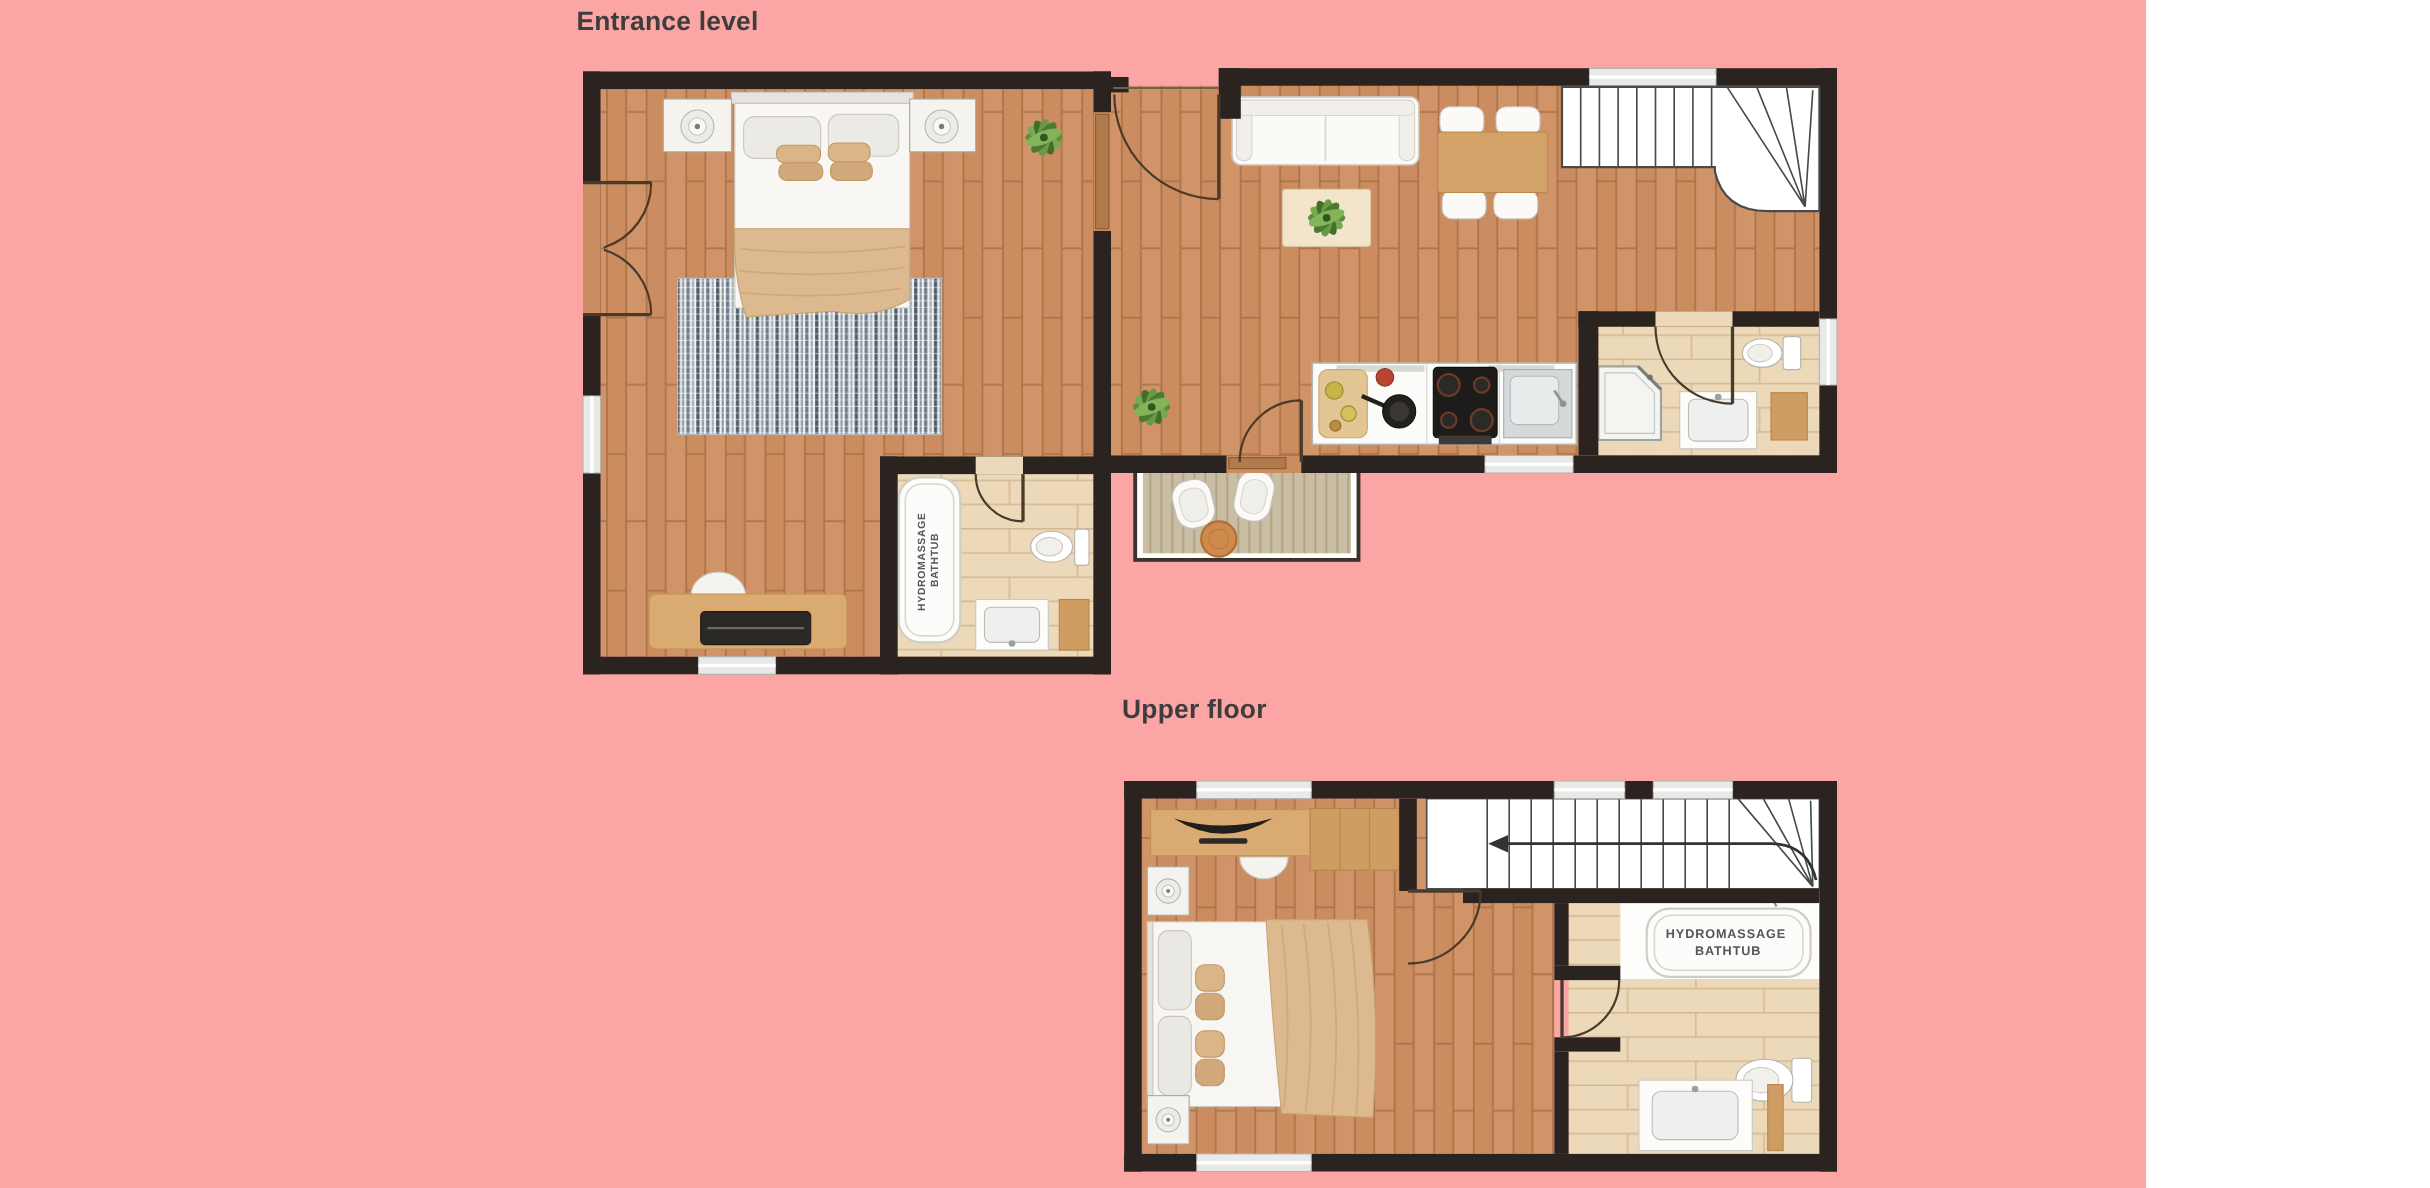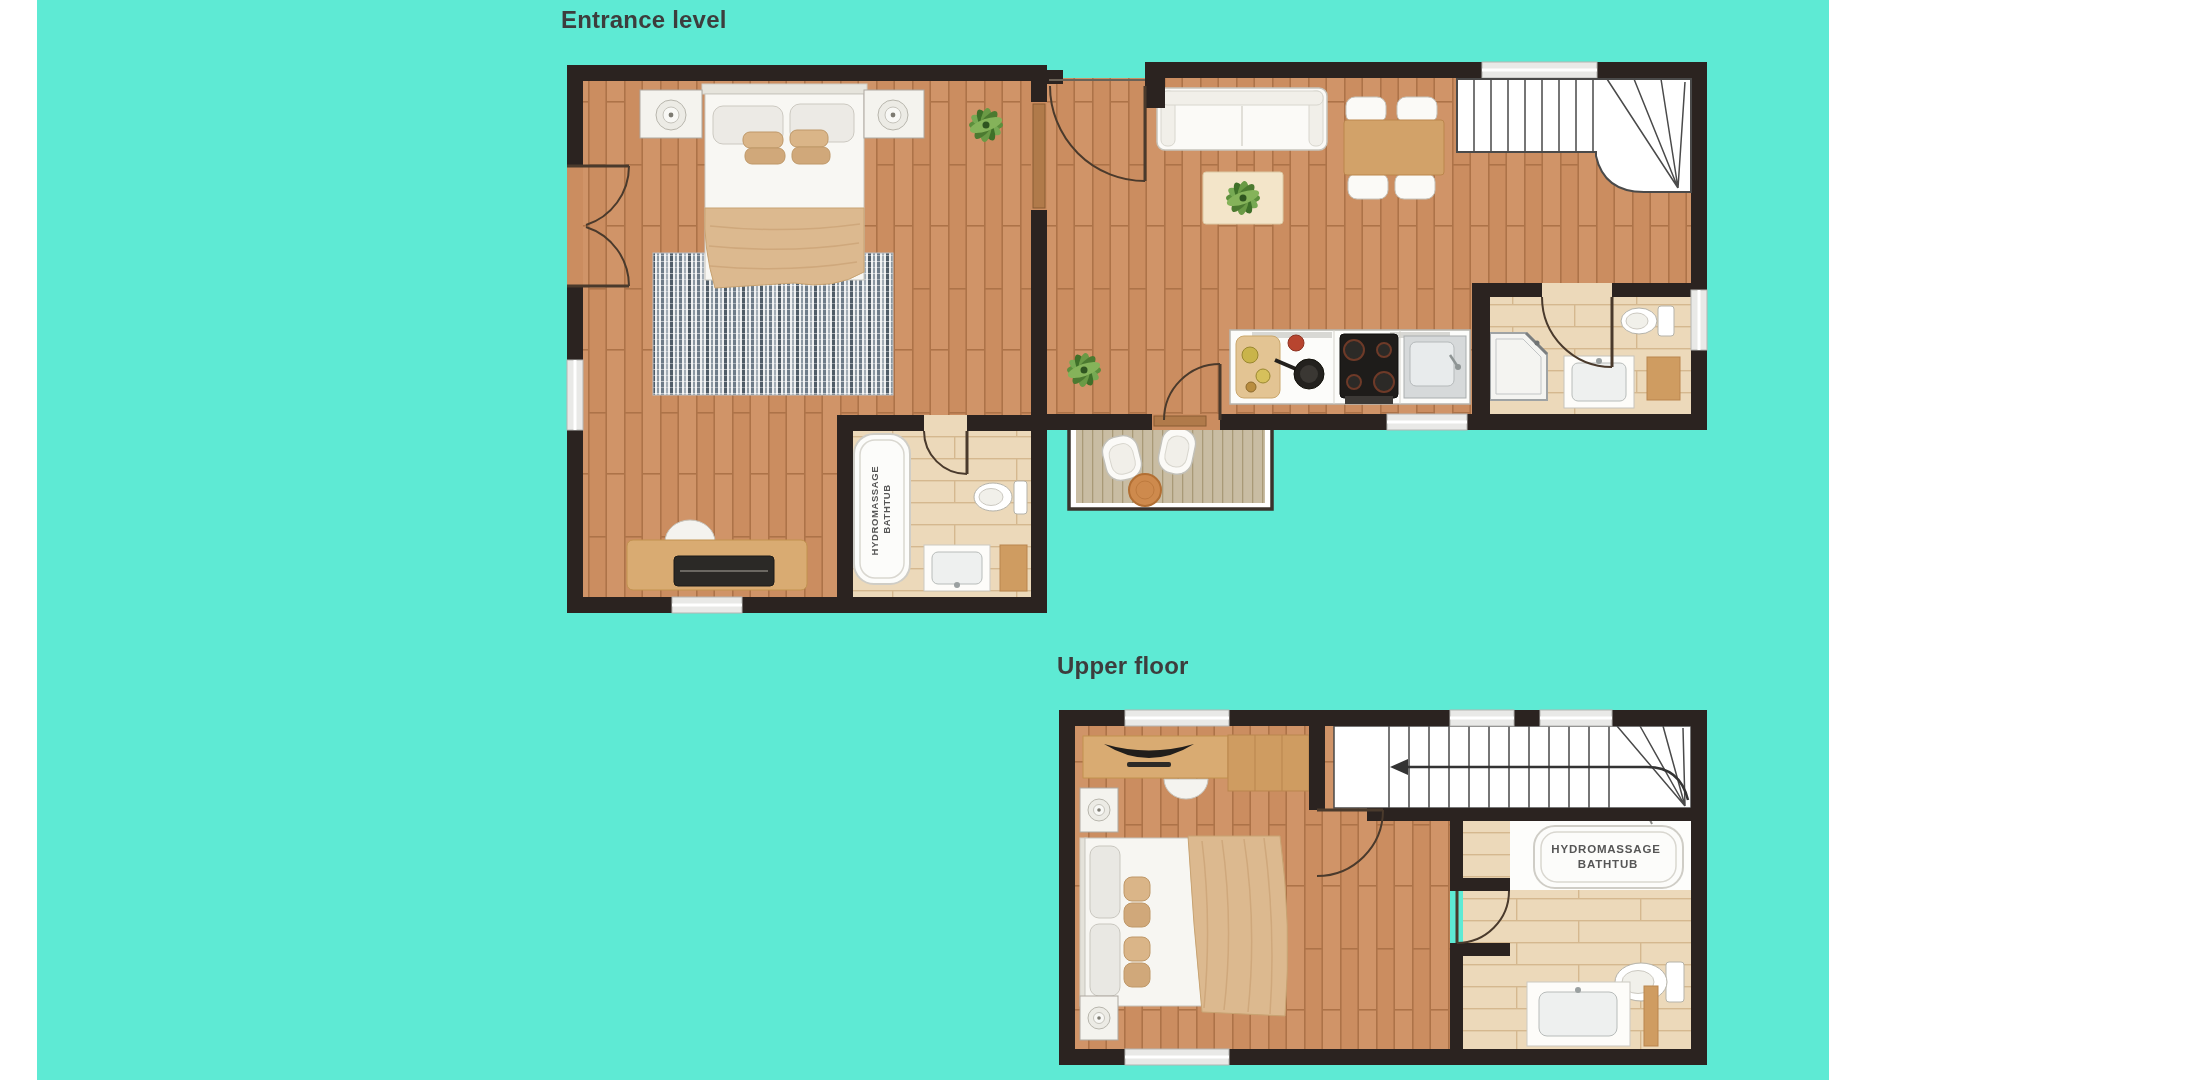--- a/index.html
+++ b/index.html
@@ -1,17 +1,17 @@
 <!DOCTYPE html>
 <html><head>
 <meta charset="utf-8">
 <style>
   html,body{margin:0;padding:0;background:#ffffff;}
-  .canvas{position:relative;width:1792px;height:1080px;background:#5eead4;overflow:hidden;
-          font-family:"Liberation Sans",sans-serif;margin-left:37px;}
+  .canvas{position:relative;width:1951px;height:1080px;background:#fca5a5;overflow:hidden;
+          font-family:"Liberation Sans",sans-serif;}
   .floor-title{position:absolute;color:#3d3d3d;font-size:24px;font-weight:600;letter-spacing:.2px;}
   .plan{position:absolute;}
   svg text{font-family:"Liberation Sans",sans-serif;}
 </style>
 </head>
 <body>
 
 <div class="canvas">
 
   <div class="floor-title" style="left:524px;top:6px;">Entrance level</div>
@@ -301,21 +301,21 @@
       </g>
     </g>
 
     <g>
       <path d="M 905,39 H 1139 V 152 H 1092 Q 1052,152 1044,116 L 1044,112 H 905 Z" fill="#ffffff" stroke="#4a4a4a" stroke-width="2"></path>
       <path d="M 922,39 V 112 M 939,39 V 112 M 956,39 V 112 M 973,39 V 112 M 990,39 V 112 M 1007,39 V 112 M 1024,39 V 112 M 1041,39 V 112" stroke="#4a4a4a" stroke-width="1.5"></path>
       <path d="M 1126,148 L 1055,39 M 1126,148 L 1082,39 M 1126,148 L 1109,39 M 1126,148 L 1133,42" stroke="#4a4a4a" stroke-width="1.5"></path>
     </g>
   </svg>
 
-  <div class="floor-title" style="left:1020px;top:652px;">Upper floor</div>
+  <div class="floor-title" style="left:1020px;top:632px;">Upper floor</div>
 
   <svg class="plan" style="left:1015px;top:700px;" width="660" height="380" viewBox="0 0 660 380">
     <defs>
       <pattern id="wU" width="36" height="124" patternUnits="userSpaceOnUse">
         <rect width="36" height="124" fill="#cb8d60"></rect>
         <rect x="18" width="18" height="124" fill="#d09468"></rect>
         <rect x="0" width="1.6" height="124" fill="#ad7348"></rect>
         <rect x="17.4" width="1.6" height="124" fill="#ad7348"></rect>
         <rect x="0" y="0" width="18" height="1.6" fill="#ad7348"></rect>
         <rect x="18" y="61" width="18" height="1.6" fill="#ad7348"></rect>

